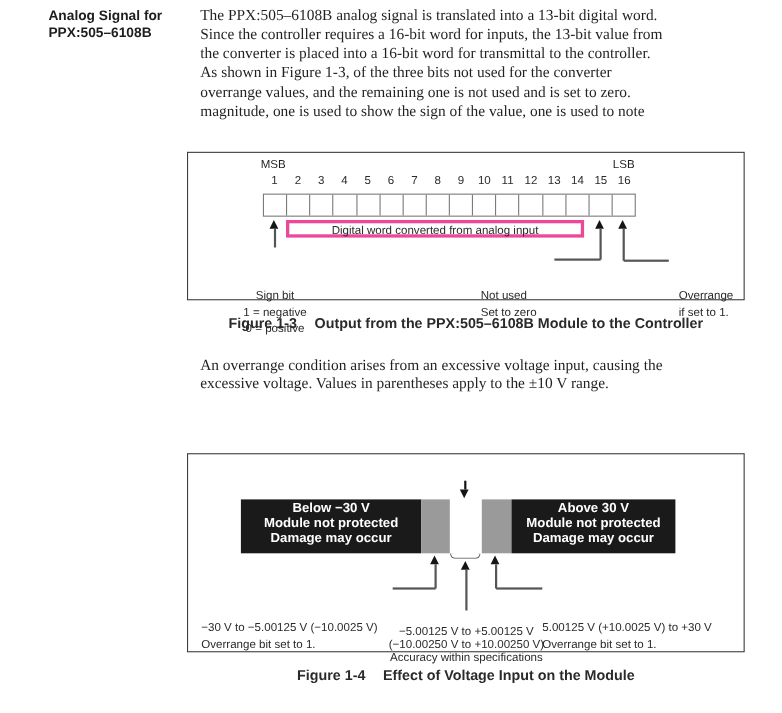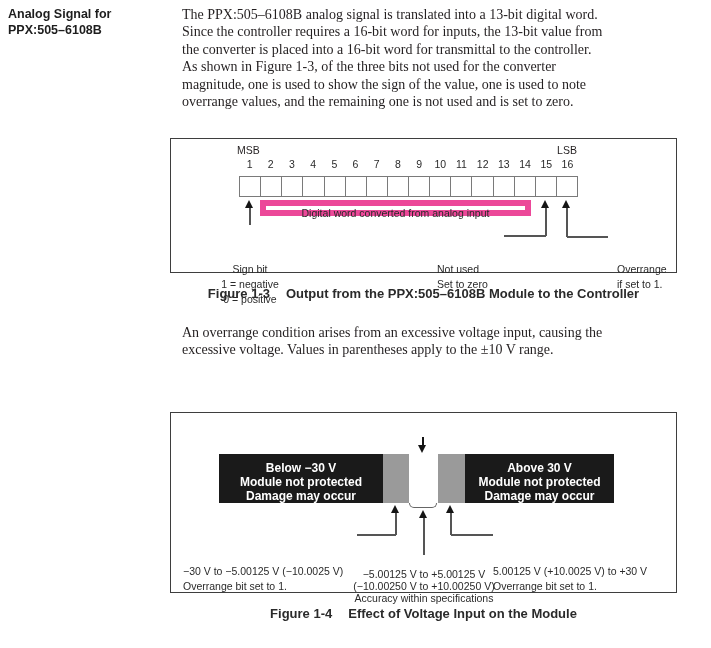--- a/index.html
+++ b/index.html
@@ -1,69 +1,69 @@
 <!DOCTYPE html>
 <html><head>
 <meta charset="utf-8">
 <style>
   html,body{margin:0;padding:0;background:#ffffff;}
   .page{position:relative;width:711px;height:648px;background:#ffffff;overflow:hidden;
         font-family:"Liberation Sans",sans-serif;color:#231f20;}
   .abs{position:absolute;}
   
-  .heading{font-weight:bold;font-size:12.5px;line-height:16.2px;color:#1d1d1d;}
+  .heading{font-weight:bold;font-size:12.5px;line-height:16.2px;color:#1d1d1d;margin-left:36px;}
   .body-text{font-family:"Liberation Serif",serif;font-size:14px;line-height:17.4px;color:#231f20;margin-left:12px;}
   .caption{font-weight:bold;font-size:13px;color:#2a2a2a;text-align:center;width:507px;}
   .caption .cap-label{margin-right:16px;}
   .diagram-text{font-size:10.5px;line-height:15px;color:#2a2a2a;margin-top:36px;}
   .diagram-text-tight{font-size:10.5px;line-height:11.8px;color:#2a2a2a;}
   
   .figure-box{border:1.5px solid #3e3e3e;background:#ffffff;box-sizing:border-box;padding-left:27px;}
   
   .bit-label-row{display:flex;width:339px;}
   .bit-label-row span{flex:1;text-align:center;font-size:10.5px;color:#2a2a2a;}
   .bit-grid{display:flex;width:339px;height:21px;border:1px solid #7a7a7a;box-sizing:border-box;background:#fff;}
   .bit-grid .bitcell{flex:1;border-right:1px solid #7a7a7a;}
   .bit-grid .bitcell:last-child{border-right:none;}
-  .word-box{width:271px;height:16px;border:6px solid #ec4899;box-sizing:border-box;
+  .word-box{width:271px;height:16px;border:3px solid #ec4899;box-sizing:border-box;
             font-size:10.5px;line-height:14px;text-align:center;color:#2a2a2a;}
   
   .tri-up{width:0;height:0;border-left:4.5px solid transparent;border-right:4.5px solid transparent;
           border-bottom:8px solid #151515;}
   .tri-down{width:0;height:0;border-left:4.5px solid transparent;border-right:4.5px solid transparent;
             border-top:8px solid #151515;}
   .vline{width:1.5px;background:#555;}
   .hline{height:1.5px;background:#555;}
   .bracket{width:28px;height:5px;border-left:1px solid #666;border-right:1px solid #666;
            border-bottom:1px solid #666;border-radius:0 0 6px 6px;box-sizing:border-box;}
   
   .volt-bar{display:flex;width:395px;height:49px;}
   .seg{height:100%;}
-  .seg-black{display:flex;align-items:flex-end;justify-content:center;}
+  .seg-black{display:flex;align-items:flex-start;justify-content:center;}
   .seg-black .blocktext{color:#ffffff;font-weight:bold;font-size:12px;line-height:14px;text-align:center;}
   .center-note{width:200px;text-align:center;}
   .note{white-space:nowrap;}
 </style>
 </head>
 <body>
 
 <div class="page">
 
   <div class="abs heading" style="left:8px;top:6px;width:155px;">
     <div>Analog Signal for</div>
     <div>PPX:505–6108B</div>
   </div>
 
   <div class="abs body-text" style="left:170px;top:6px;width:530px;">
     <div>The PPX:505–6108B analog signal is translated into a 13-bit digital word.</div>
     <div>Since the controller requires a 16-bit word for inputs, the 13-bit value from</div>
     <div>the converter is placed into a 16-bit word for transmittal to the controller.</div>
     <div>As shown in Figure 1-3, of the three bits not used for the converter</div>
+    <div>overrange values, and the remaining one is not used and is set to zero.</div>
     <div>magnitude, one is used to show the sign of the value, one is used to note</div>
-    <div>overrange values, and the remaining one is not used and is set to zero.</div>
   </div>
 
   <div class="abs figure-box" style="left:170px;top:138px;width:507px;height:135px;">
     <div class="abs" style="left:66px;top:5px;font-size:10.5px;">MSB</div>
     <div class="abs" style="left:384px;top:5px;width:24px;text-align:center;font-size:10.5px;">LSB</div>
 
     <div class="abs bit-label-row" style="left:68px;top:19px;">
       <span>1</span>
       <span>2</span>
       <span>3</span>

